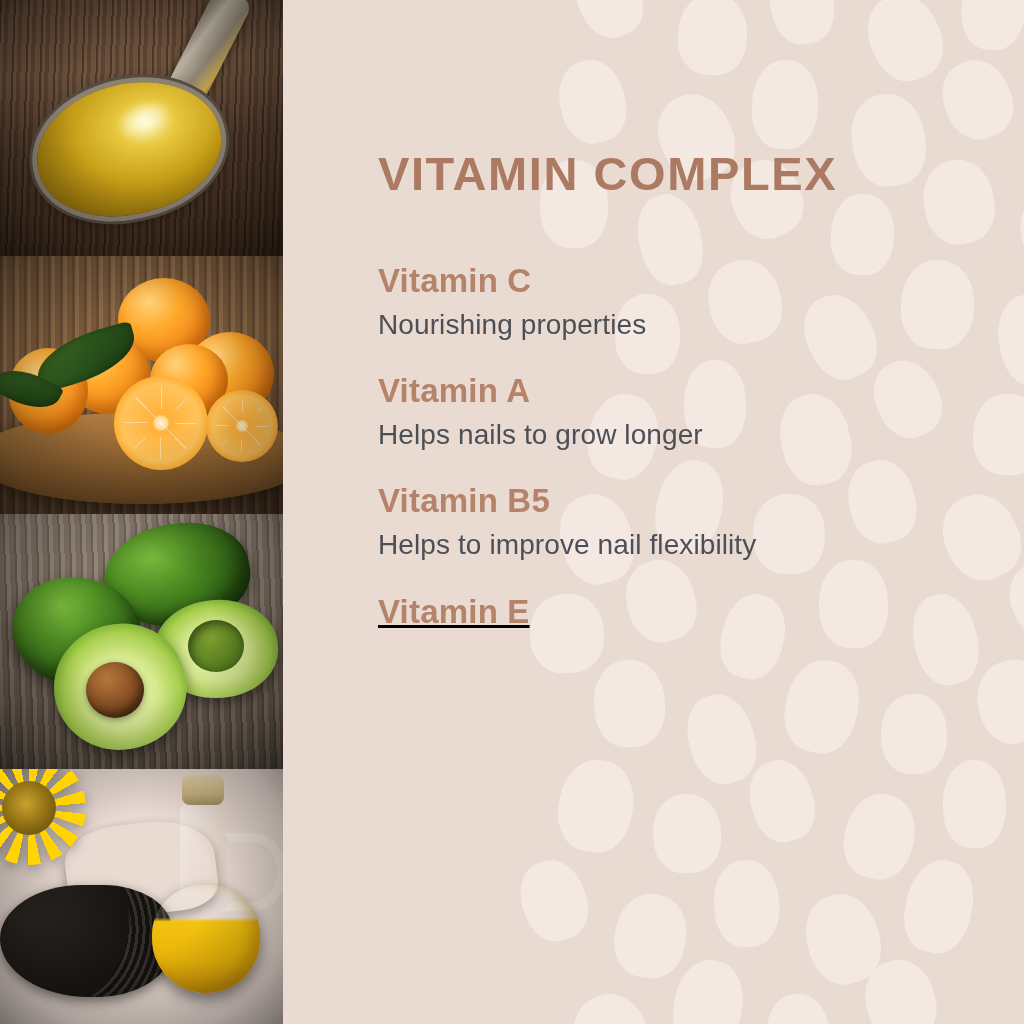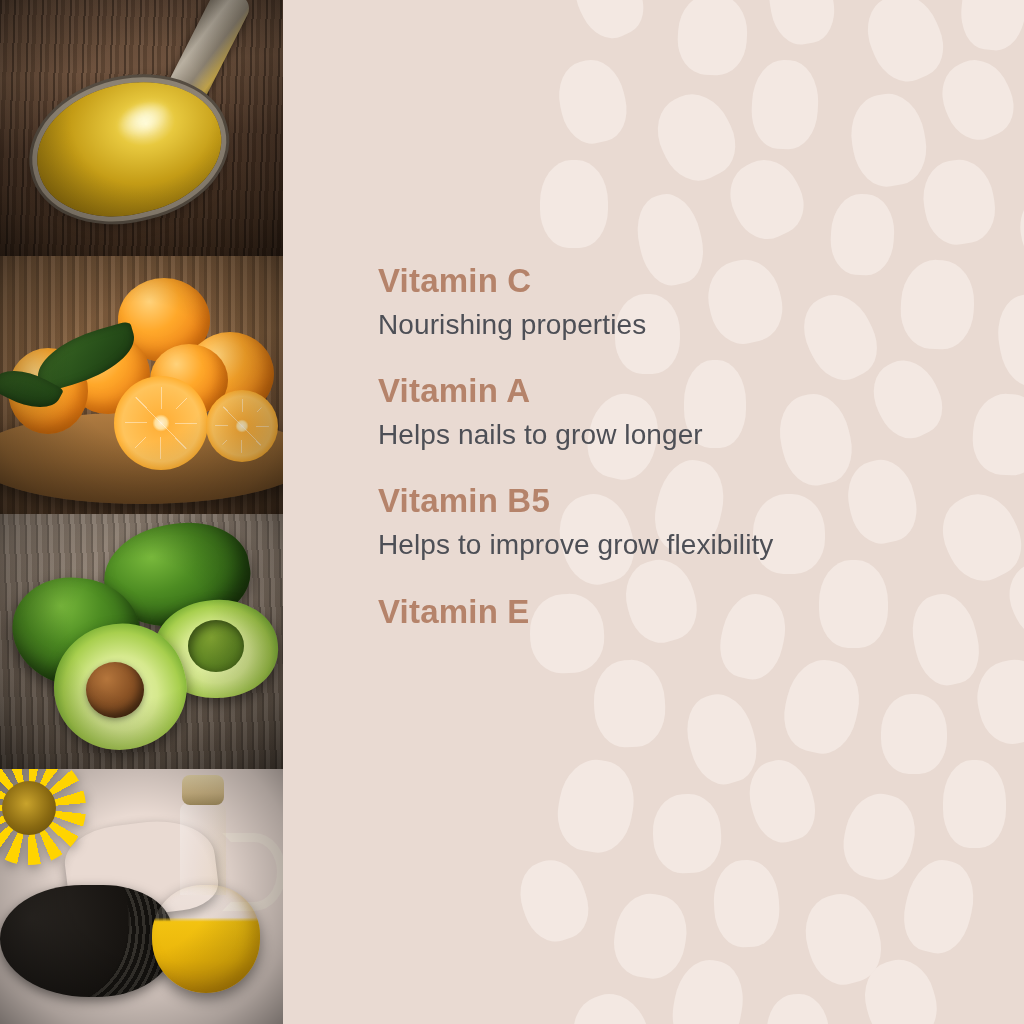--- a/index.html
+++ b/index.html
@@ -287,21 +287,21 @@
     color: #ac7a62;
     white-space: nowrap;
   }
   .vit-list {
     position: absolute;
     left: 95px;
     top: 262px;
     width: 620px;
   }
   .vit-item { margin-bottom: 29px; }
-  .vit-item:last-child { margin-bottom: 0; }
+  .vit-item:last-child { margin-bottom: 0; text-decoration: underline; }
   .vit-name {
     margin: 0 0 6px 0;
     font-size: 33px;
     font-weight: 700;
     color: #b5836a;
     letter-spacing: .2px;
   }
   .vit-desc {
     margin: 0;
     font-size: 28px;
@@ -421,36 +421,37 @@
         <div class="nail" style="left: 332.143px; top: 894px; width: 71px; height: 84px; background: rgb(243, 232, 226); transform: rotate(10deg);"></div>
         <div class="nail" style="left: 431.163px; top: 860px; width: 65px; height: 87px; background: rgb(243, 232, 226); transform: rotate(-3deg);"></div>
         <div class="nail" style="left: 524.143px; top: 894px; width: 72px; height: 90px; background: rgb(243, 232, 226); transform: rotate(-16deg);"></div>
         <div class="nail" style="left: 623.163px; top: 860px; width: 66px; height: 93px; background: rgb(243, 232, 226); transform: rotate(13deg);"></div>
         <div class="nail" style="left: 291.629px; top: 994px; width: 74px; height: 89px; background: rgb(243, 232, 226); transform: rotate(-19deg);"></div>
         <div class="nail" style="left: 391.477px; top: 960px; width: 68px; height: 92px; background: rgb(243, 232, 226); transform: rotate(10deg);"></div>
         <div class="nail" style="left: 483.629px; top: 994px; width: 62px; height: 79px; background: rgb(243, 232, 226); transform: rotate(-3deg);"></div>
         <div class="nail" style="left: 583.477px; top: 960px; width: 69px; height: 82px; background: rgb(243, 232, 226); transform: rotate(-16deg);"></div>
       </div>
 
+    <h1 class="title">VITAMIN COMPLEX</h1>
 
     <div class="vit-list">
 
       <div class="vit-item">
         <p class="vit-name">Vitamin C</p>
         <p class="vit-desc">Nourishing properties</p>
       </div>
 
       <div class="vit-item">
         <p class="vit-name">Vitamin A</p>
         <p class="vit-desc">Helps nails to grow longer</p>
       </div>
 
       <div class="vit-item">
         <p class="vit-name">Vitamin B5</p>
-        <p class="vit-desc">Helps to improve grow flexibility</p>
+        <p class="vit-desc">Helps to improve nail flexibility</p>
       </div>
 
       <div class="vit-item">
         <p class="vit-name">Vitamin E</p>
       </div>
 
     </div>
   </div>
 </div>
 

